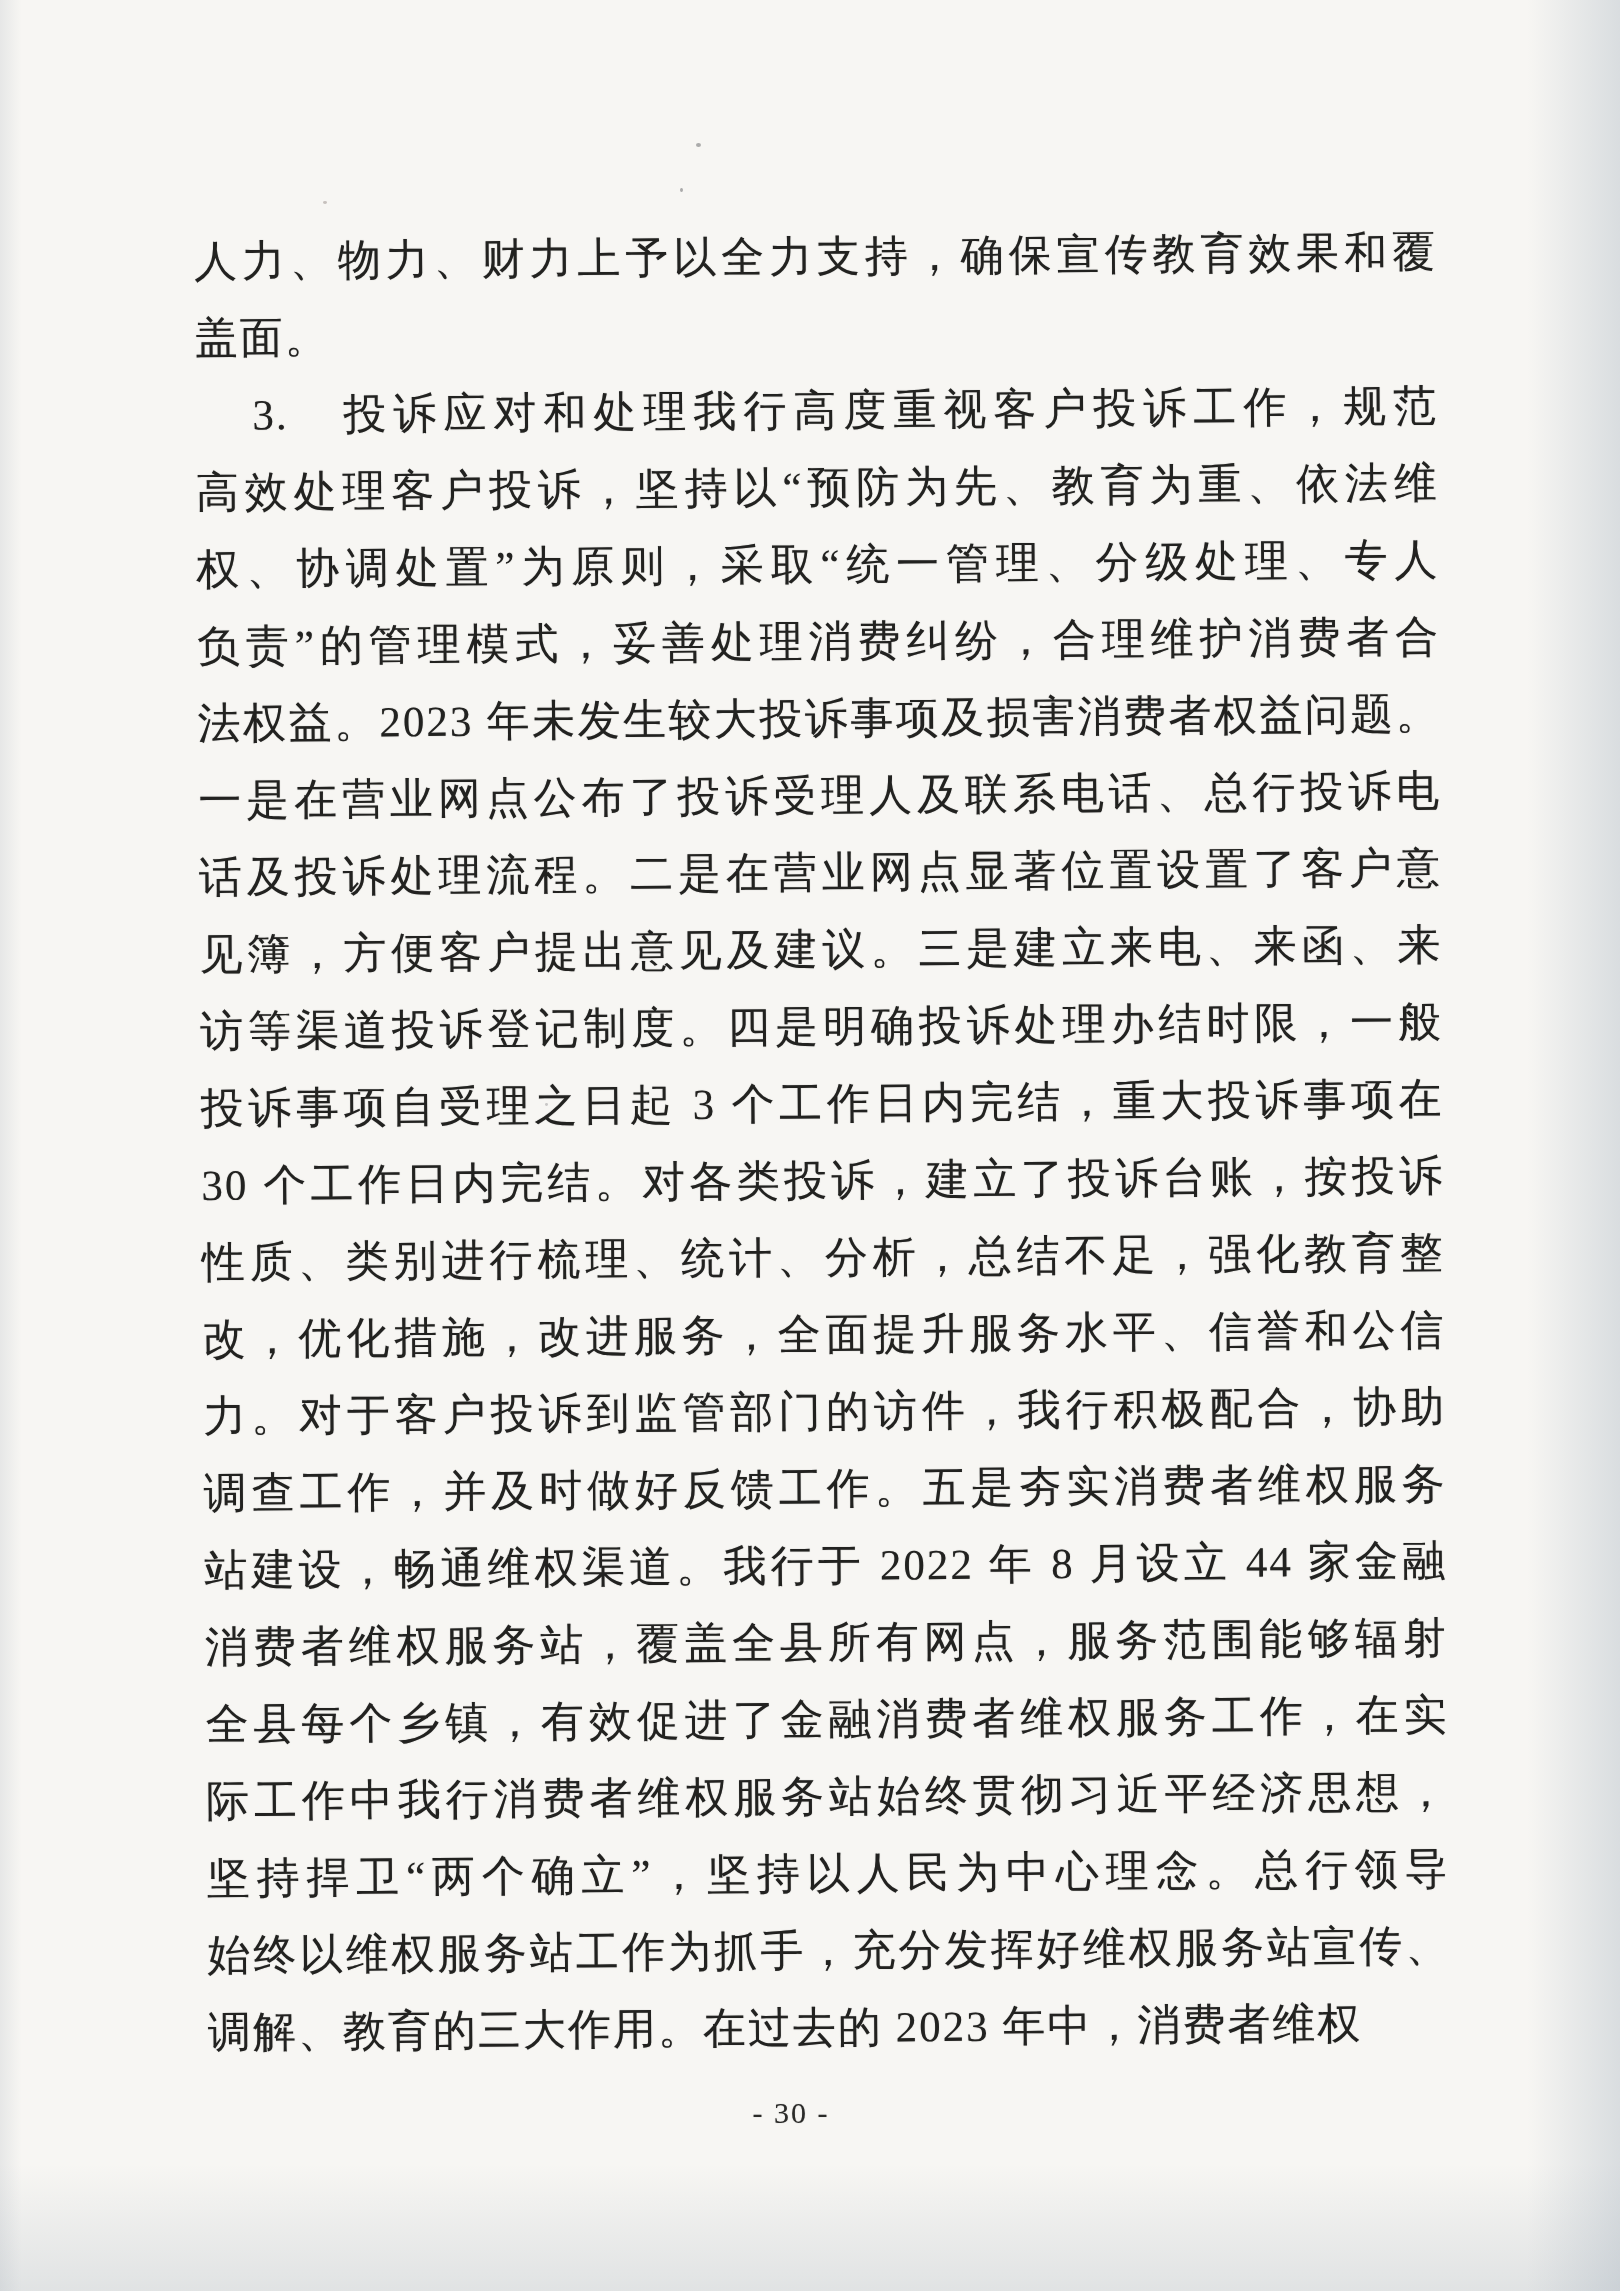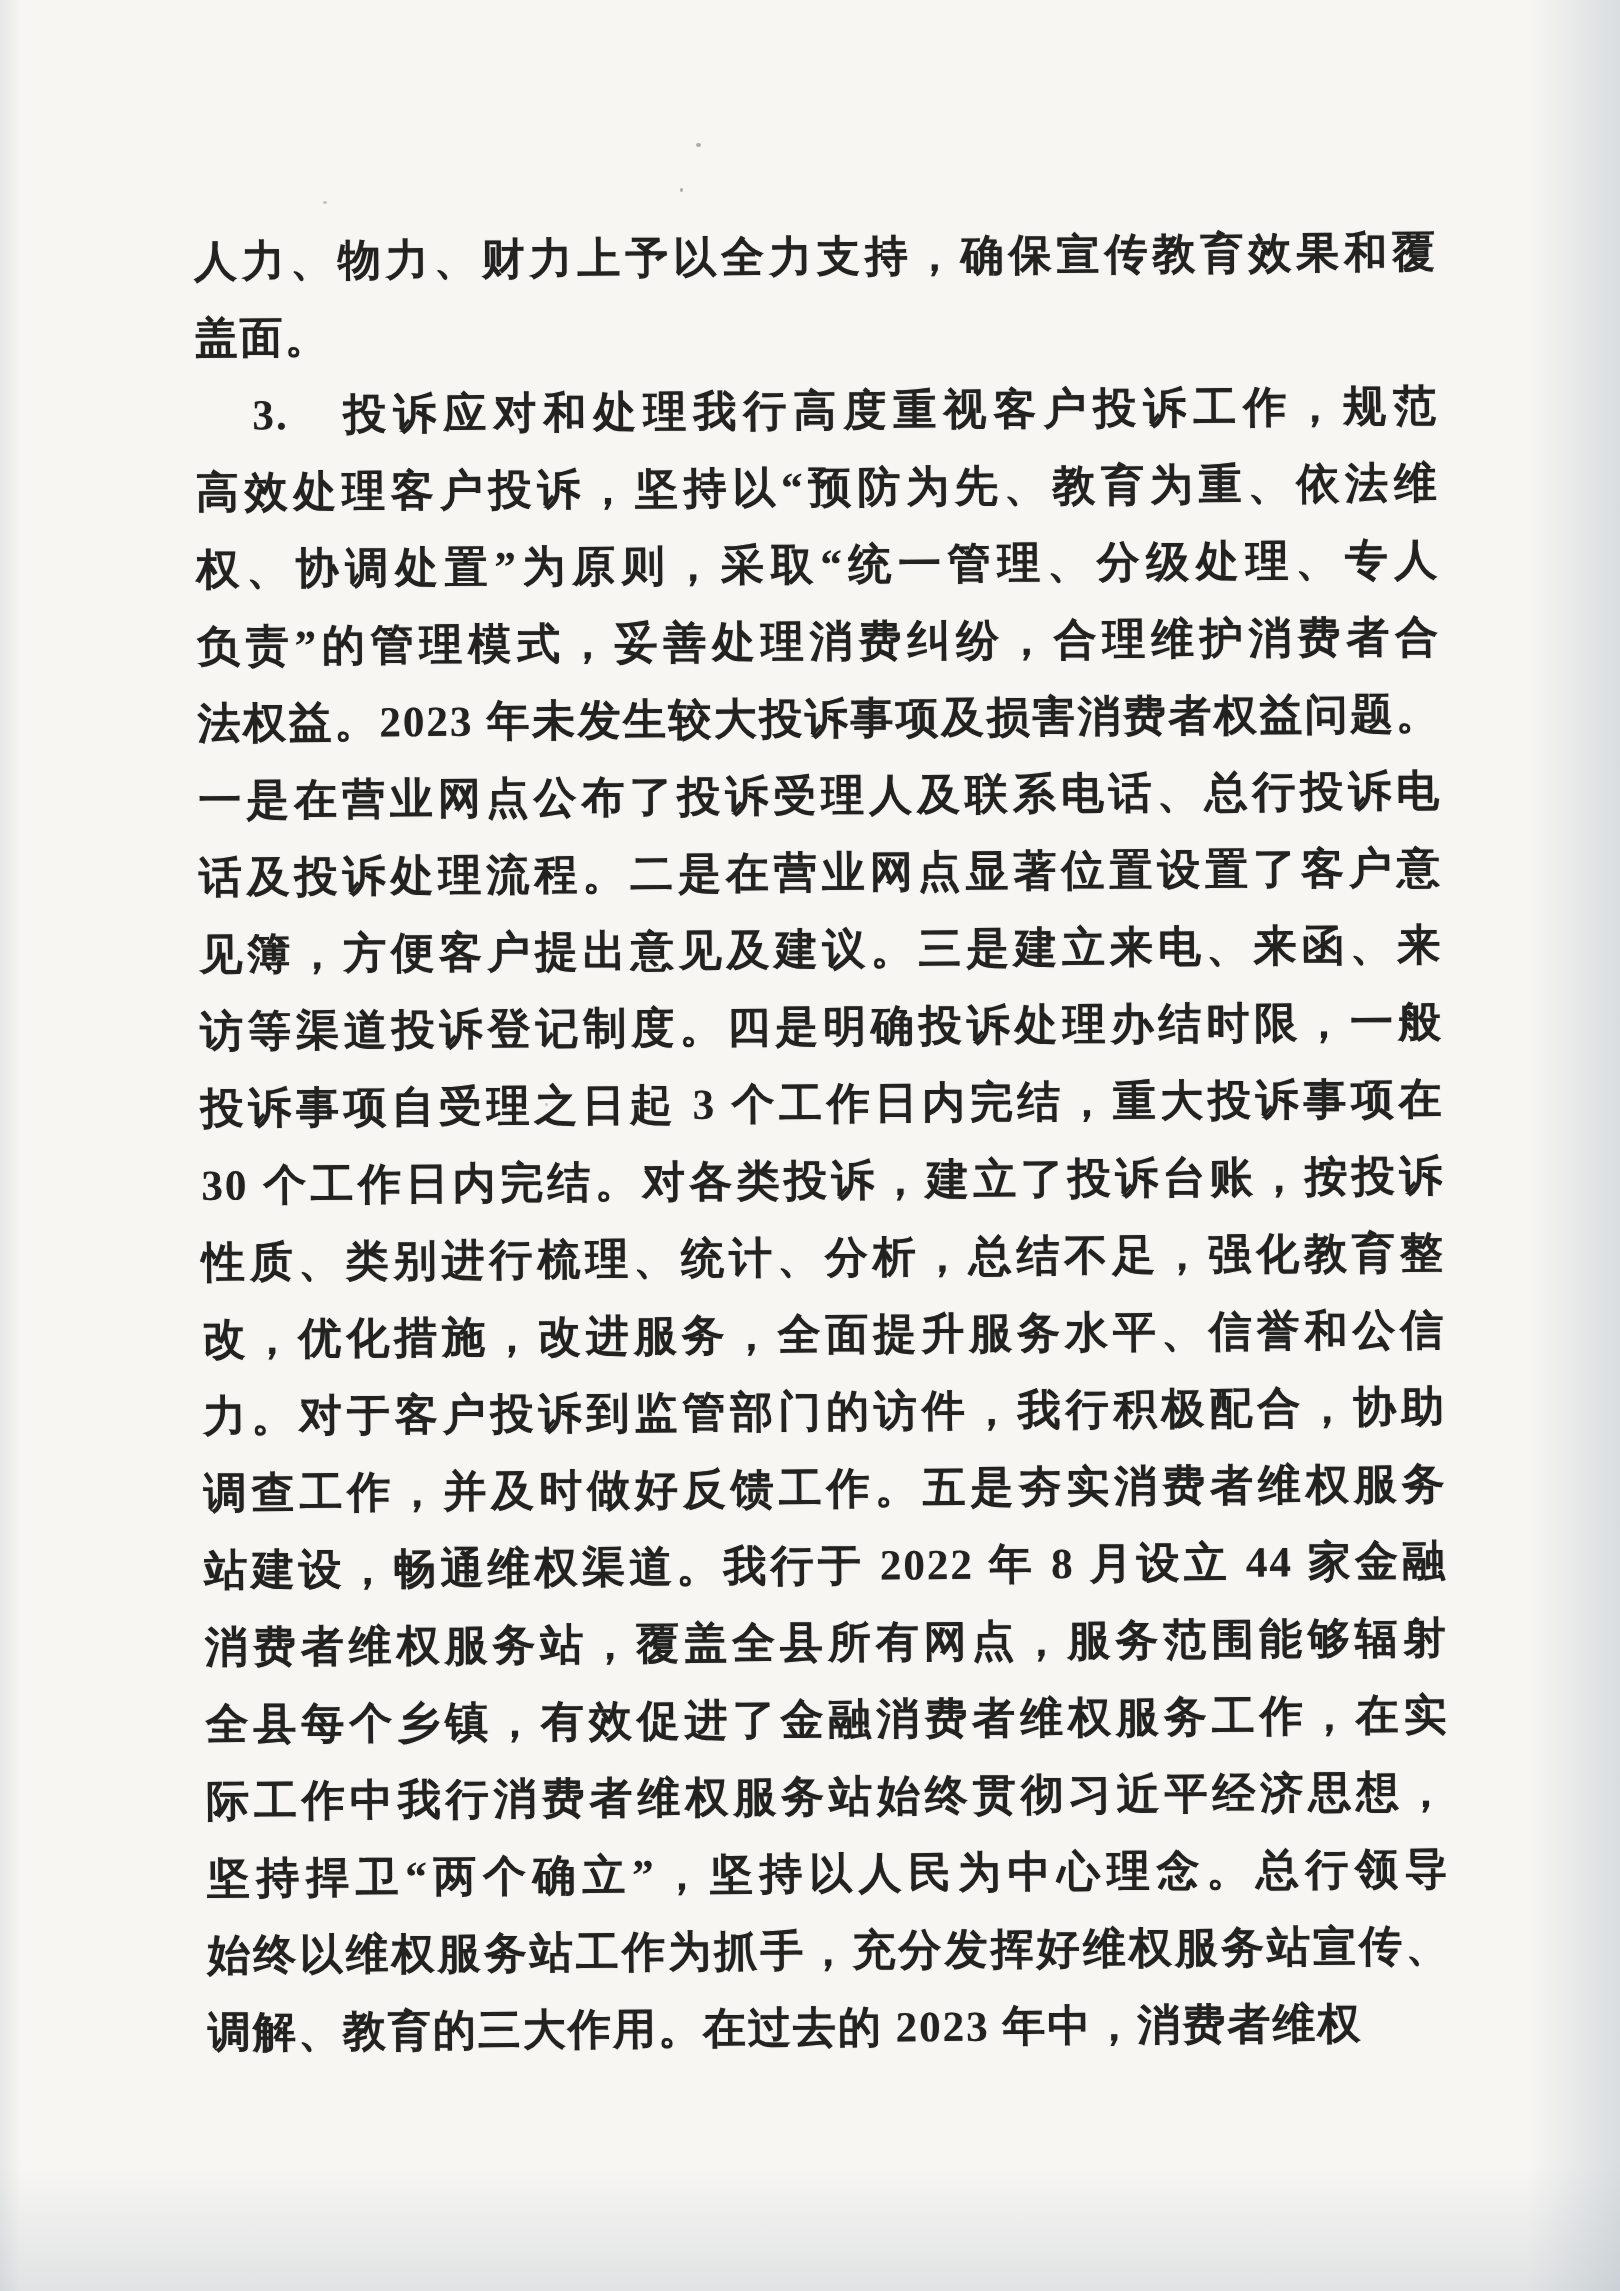--- a/index.html
+++ b/index.html
@@ -14,21 +14,20 @@
     font-family: "Liberation Serif", "DejaVu Serif", serif;
   }
   .page {
     position: absolute;
     inset: 0;
     background:
       linear-gradient(to right, rgba(175,185,196,0.0) calc(100% - 93px), rgba(168,180,192,0.38) 100%),
       linear-gradient(to bottom, rgba(180,188,196,0.0) calc(100% - 127px), rgba(172,182,192,0.30) 100%),
       linear-gradient(to left, rgba(190,196,202,0.0) calc(100% - 21.6px), rgba(180,186,194,0.25) 100%),
       #f7f6f3;
-    font-weight: bold;
   }
   .text-block {
     position: absolute;
     left: 201px;
     top: 218px;
     width: 1243px;
     transform: rotate(-0.45deg);
     color: #222220;
     font-size: 43px;
     line-height: 77px;
@@ -96,14 +95,15 @@
       <div class="text-line fill">调查工作，并及时做好反馈工作。五是夯实消费者维权服务</div>
       <div class="text-line fill">站建设，畅通维权渠道。我行于 2022 年 8 月设立 44 家金融</div>
       <div class="text-line fill">消费者维权服务站，覆盖全县所有网点，服务范围能够辐射</div>
       <div class="text-line fill">全县每个乡镇，有效促进了金融消费者维权服务工作，在实</div>
       <div class="text-line fill">际工作中我行消费者维权服务站始终贯彻习近平经济思想，</div>
       <div class="text-line fill">坚持捍卫“两个确立”，坚持以人民为中心理念。总行领导</div>
       <div class="text-line fill">始终以维权服务站工作为抓手，充分发挥好维权服务站宣传、</div>
       <div class="text-line">调解、教育的三大作用。在过去的 2023 年中，消费者维权</div>
     </div>
 
+  <div class="page-number">- 30 -</div>
 </div>
 
 
 </body></html>

